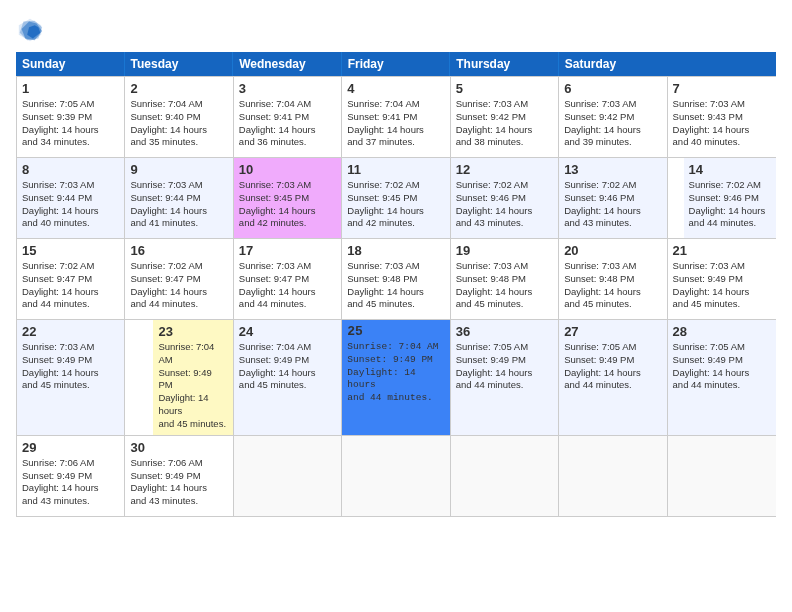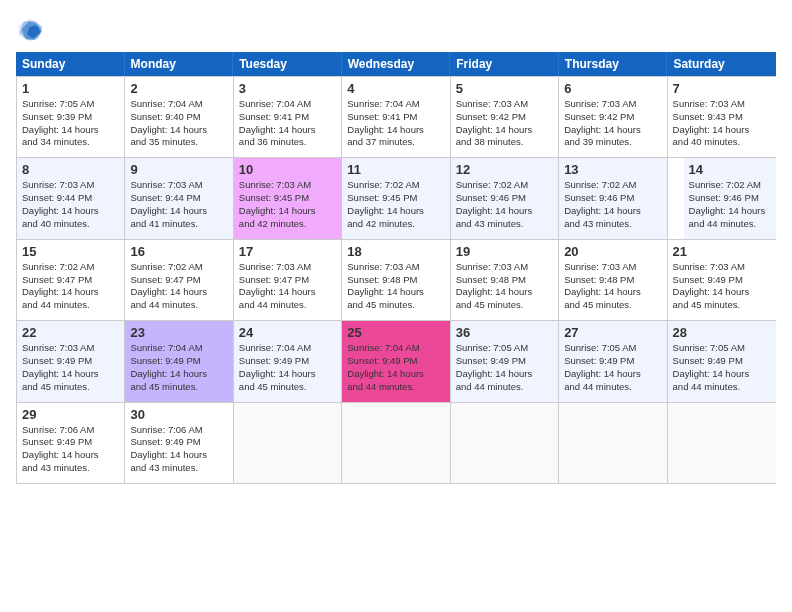--- a/index.html
+++ b/index.html
@@ -137,21 +137,20 @@
     </div>
     <div class="title-block">
       <div class="month-title"></div>
       <div class="subtitle"></div>
     </div>
   </div>
 
   <div class="calendar">
     <div class="cal-header">
     <div class="cal-header-cell">Sunday</div>
-        <div class="cal-header-cell">Monday</div>
         <div class="cal-header-cell">Tuesday</div>
         <div class="cal-header-cell">Wednesday</div>
         <div class="cal-header-cell">Friday</div>
         <div class="cal-header-cell">Thursday</div>
         <div class="cal-header-cell">Saturday</div>
       </div>
     <div class="cal-body">
     <div class="cal-row">
           <div class="cal-cell">
             <span class="day-num">1</span>
@@ -240,29 +239,29 @@
           <div class="cal-cell">
             <span class="day-num">21</span>
             <div class="cell-text">Sunrise: 7:03 AM<br>Sunset: 9:49 PM<br>Daylight: 14 hours<br>and 45 minutes.</div>
           </div>
         </div>
         <div class="cal-row">
           <div class="cal-cell" style="background: rgb(240, 244, 255);">
             <span class="day-num">22</span>
             <div class="cell-text">Sunrise: 7:03 AM<br>Sunset: 9:49 PM<br>Daylight: 14 hours<br>and 45 minutes.</div>
           </div>
-          <div class="cal-cell" style="background: #c4b5fd;">
+          <div class="cal-cell" style="background: #fef9c3; margin-left: 28px;">
             <span class="day-num">23</span>
             <div class="cell-text">Sunrise: 7:04 AM<br>Sunset: 9:49 PM<br>Daylight: 14 hours<br>and 45 minutes.</div>
           </div>
           <div class="cal-cell" style="background: rgb(240, 244, 255);">
             <span class="day-num">24</span>
             <div class="cell-text">Sunrise: 7:04 AM<br>Sunset: 9:49 PM<br>Daylight: 14 hours<br>and 45 minutes.</div>
           </div>
-          <div class="cal-cell" style="background: #ec4899;">
+          <div class="cal-cell" style="background: #3b82f6; font-family: Liberation Mono, monospace;">
             <span class="day-num">25</span>
             <div class="cell-text">Sunrise: 7:04 AM<br>Sunset: 9:49 PM<br>Daylight: 14 hours<br>and 44 minutes.</div>
           </div>
           <div class="cal-cell" style="background: rgb(240, 244, 255);">
             <span class="day-num">36</span>
             <div class="cell-text">Sunrise: 7:05 AM<br>Sunset: 9:49 PM<br>Daylight: 14 hours<br>and 44 minutes.</div>
           </div>
           <div class="cal-cell" style="background: rgb(240, 244, 255);">
             <span class="day-num">27</span>
             <div class="cell-text">Sunrise: 7:05 AM<br>Sunset: 9:49 PM<br>Daylight: 14 hours<br>and 44 minutes.</div>

